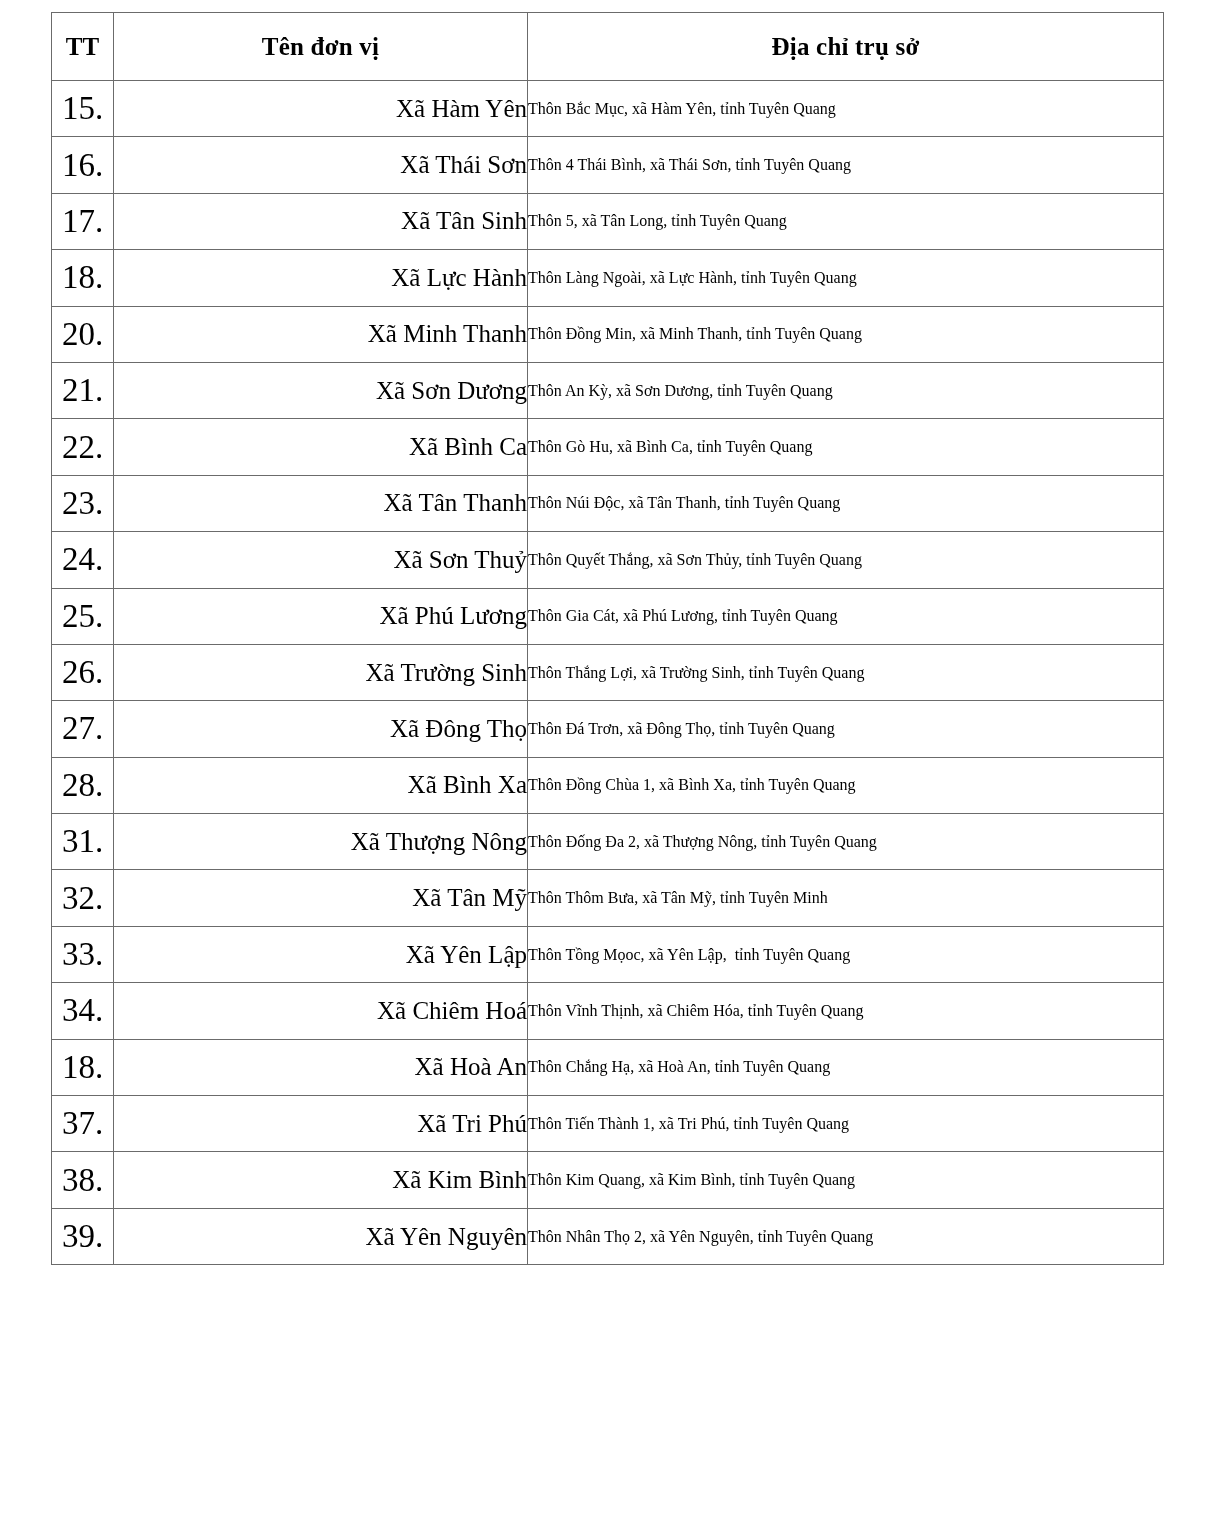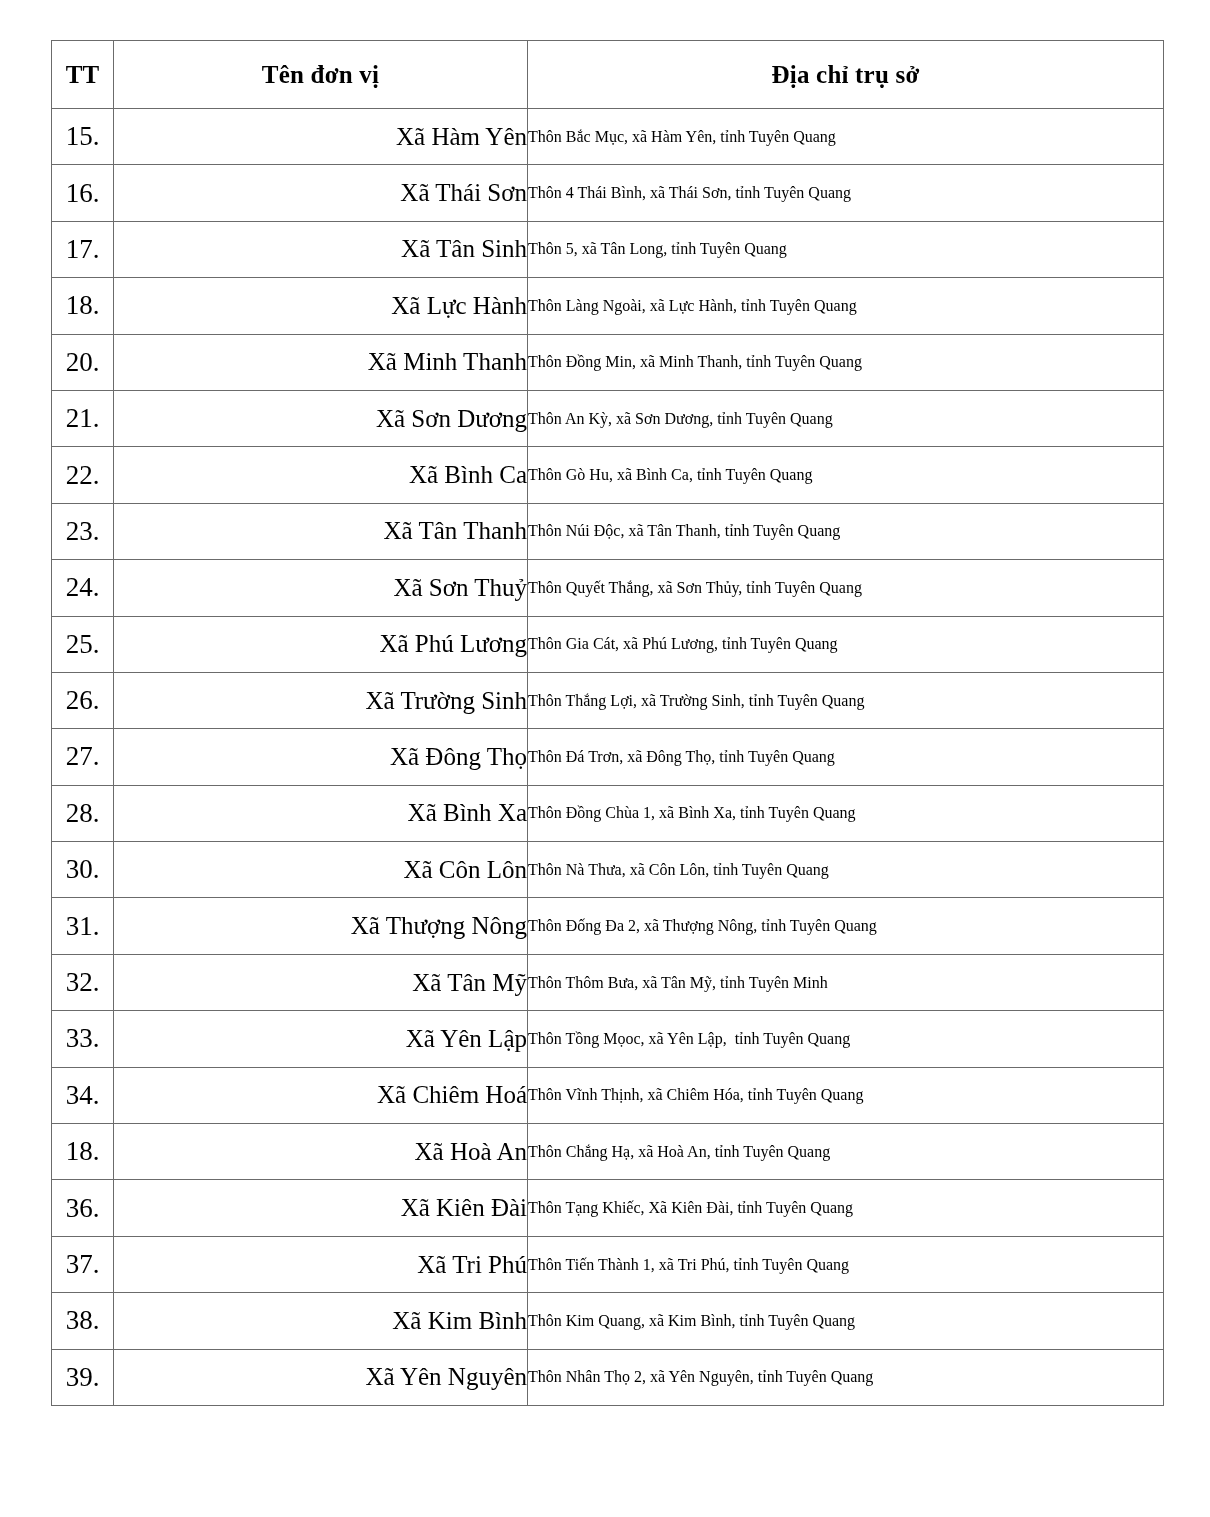--- a/index.html
+++ b/index.html
@@ -22,21 +22,20 @@
     height: 1517px;
     background: #ffffff;
     box-sizing: border-box;
   }
 
   .table-wrap {
     position: absolute;
     left: 51px;
     top: 12px;
     width: 1112px;
-    margin-top: 28px;
   }
 
   table.unit-table {
     border-collapse: collapse;
     table-layout: fixed;
     width: 1112px;
     background: #ffffff;
   }
 
   table.unit-table col.col-tt    { width: 62px;  }
@@ -60,21 +59,21 @@
     letter-spacing: 0.2px;
   }
   thead th.th-tt   { font-size: 25px; }
   thead th.th-name { font-size: 25px; }
   thead th.th-addr { font-size: 25px; }
 
   
   table.unit-table tbody tr { height: 56.4px; }
 
   td.cell-tt {
-    font-size: 27px;
+    font-size: 33px;
     text-align: center;
     font-weight: normal;
     padding-left: 2px;
     padding-right: 6px;
   }
   td.cell-name {
     font-size: 25px;
     text-align: right;
     font-weight: normal;
     padding: 0 6px;
@@ -165,25 +164,20 @@
             <td class="cell-tt">27.</td>
             <td class="cell-name">Xã Đông Thọ</td>
             <td class="cell-addr">Thôn Đá Trơn, xã Đông Thọ, tỉnh Tuyên Quang</td>
           </tr>
           <tr>
             <td class="cell-tt">28.</td>
             <td class="cell-name">Xã Bình Xa</td>
             <td class="cell-addr">Thôn Đồng Chùa 1, xã Bình Xa, tỉnh Tuyên Quang</td>
           </tr>
           <tr>
-            <td class="cell-tt">30.</td>
-            <td class="cell-name">Xã Côn Lôn</td>
-            <td class="cell-addr">Thôn Nà Thưa, xã Côn Lôn, tỉnh Tuyên Quang</td>
-          </tr>
-          <tr>
             <td class="cell-tt">31.</td>
             <td class="cell-name">Xã Thượng Nông</td>
             <td class="cell-addr">Thôn Đống Đa 2, xã Thượng Nông, tỉnh Tuyên Quang</td>
           </tr>
           <tr>
             <td class="cell-tt">32.</td>
             <td class="cell-name">Xã Tân Mỹ</td>
             <td class="cell-addr">Thôn Thôm Bưa, xã Tân Mỹ, tỉnh Tuyên Minh</td>
           </tr>
           <tr>
@@ -193,25 +187,20 @@
           </tr>
           <tr>
             <td class="cell-tt">34.</td>
             <td class="cell-name">Xã Chiêm Hoá</td>
             <td class="cell-addr">Thôn Vĩnh Thịnh, xã Chiêm Hóa, tỉnh Tuyên Quang</td>
           </tr>
           <tr>
             <td class="cell-tt">18.</td>
             <td class="cell-name">Xã Hoà An</td>
             <td class="cell-addr">Thôn Chắng Hạ, xã Hoà An, tỉnh Tuyên Quang</td>
-          </tr>
-          <tr>
-            <td class="cell-tt">36.</td>
-            <td class="cell-name">Xã Kiên Đài</td>
-            <td class="cell-addr">Thôn Tạng Khiếc, Xã Kiên Đài, tỉnh Tuyên Quang</td>
           </tr>
           <tr>
             <td class="cell-tt">37.</td>
             <td class="cell-name">Xã Tri Phú</td>
             <td class="cell-addr">Thôn Tiến Thành 1, xã Tri Phú, tỉnh Tuyên Quang</td>
           </tr>
           <tr>
             <td class="cell-tt">38.</td>
             <td class="cell-name">Xã Kim Bình</td>
             <td class="cell-addr">Thôn Kim Quang, xã Kim Bình, tỉnh Tuyên Quang</td>

